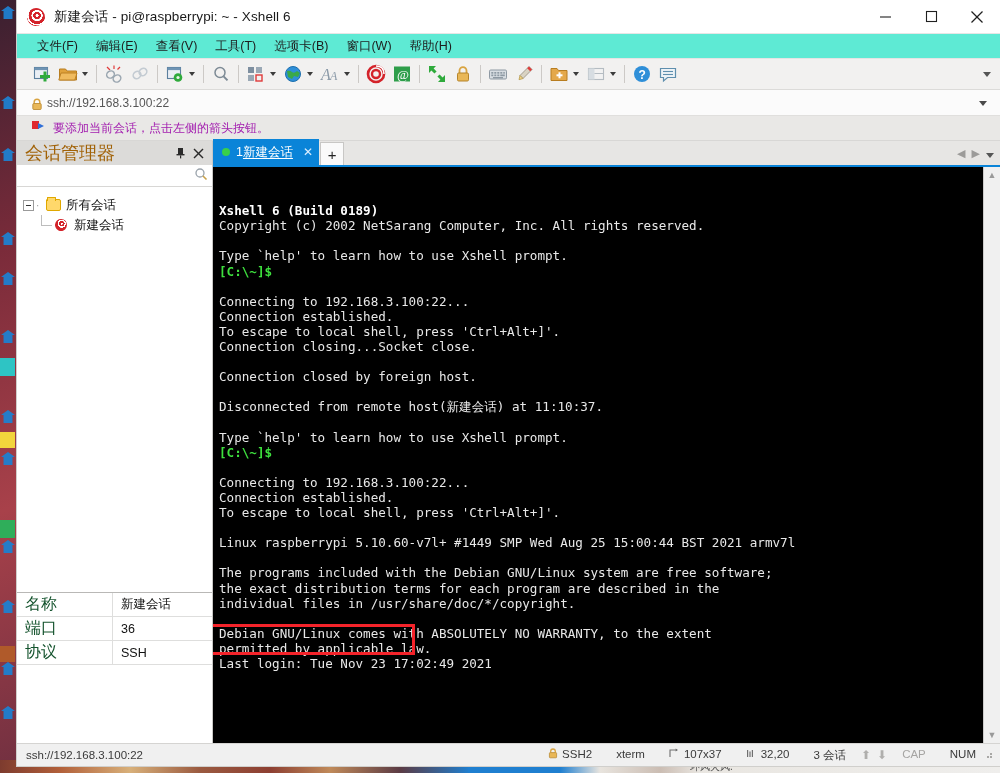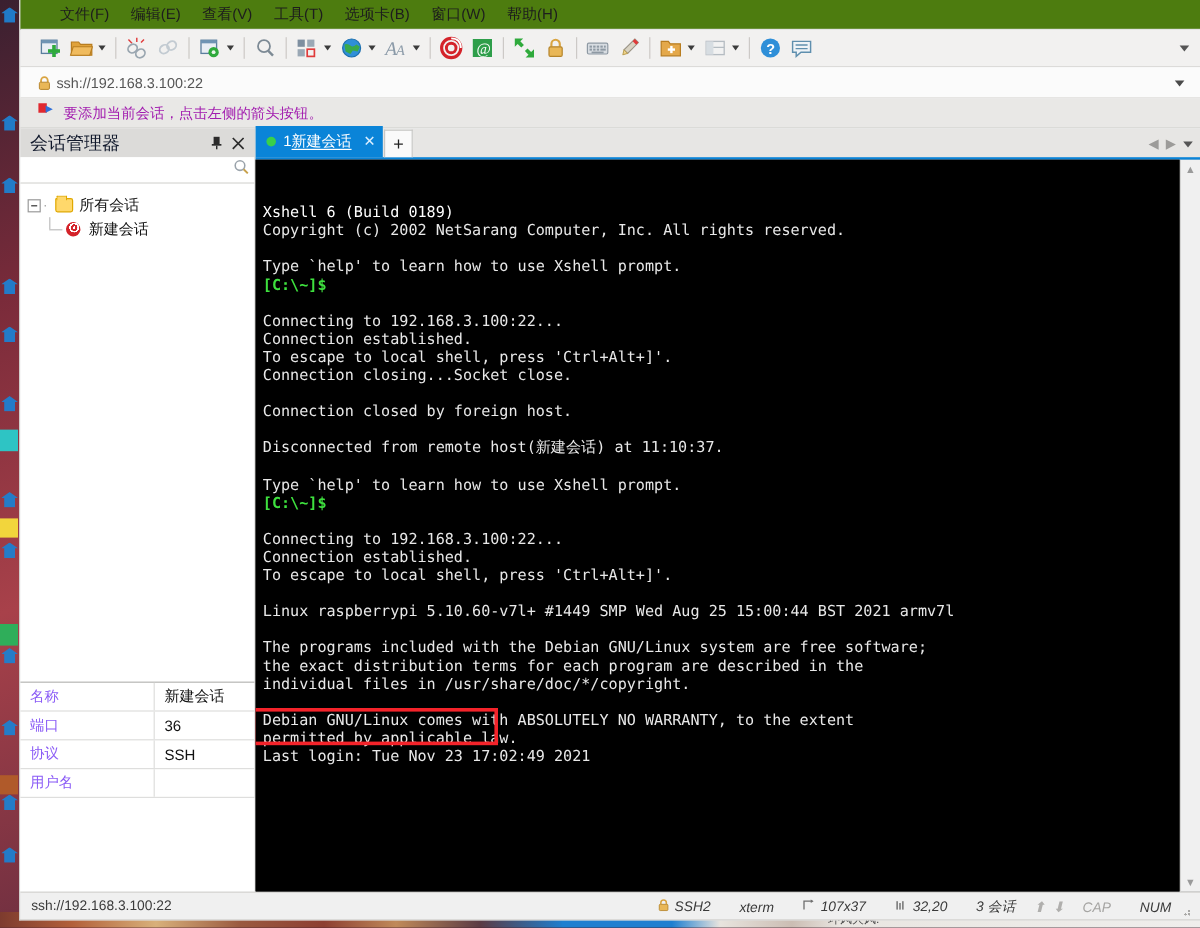--- a/index.html
+++ b/index.html
@@ -72,22 +72,22 @@
   }
   #win-ctrl { margin-left: auto; display: flex; height: 34px; }
   .wbtn {
     width: 46px; height: 34px; display: flex; align-items: center; justify-content: center;
     color: #202020;
   }
   .wbtn svg { display: block; }
 
   
   #menubar {
-    height: 25px; background: #4d7c0f; display: flex; align-items: center;
-    padding-left: 24px; border-bottom: 1px solid #e4e4e4;
+    height: 25px; background: #5eead4; display: flex; align-items: center;
+    padding-left: 11px; border-bottom: 1px solid #e4e4e4;
   }
   .menu-item {
     font-size: 12.5px; color: #1d1d1d; padding: 3px 9px; white-space: nowrap;
   }
 
   
   #toolbar {
     height: 31px; background: #f2f1f0; display: flex; align-items: center;
     padding-left: 14px; border-bottom: 1px solid #dcdbd9; position: relative;
   }
@@ -139,21 +139,21 @@
 
   
   #sidebar {
     width: 196px; background: #f0f0f0; display: flex; flex-direction: column;
     border-right: 1px solid #c9c8c6;
   }
   #sm-header {
     height: 24px; background: #dcdbd9; display: flex; align-items: center;
     padding-left: 8px;
   }
-  #sm-title { font-size: 15px; color: #0f172a; }
+  #sm-title { font-size: 18px; color: #a16207; }
   #sm-hdr-btns { margin-left: auto; display: flex; align-items: center; gap: 2px; padding-right: 6px; }
   .sm-hbtn { width: 16px; height: 18px; display: flex; align-items: center; justify-content: center; }
 
   #sm-search {
     height: 22px; background: #fff; border-bottom: 1px solid #d8d7d5;
     display: flex; align-items: center; padding: 0 4px; position: relative;
   }
   #sm-search input {
     border: none; outline: none; flex: 1; font-size: 12px; color: #222;
     font-family: "Liberation Sans", sans-serif; background: transparent;
@@ -194,21 +194,21 @@
     content: ""; position: absolute; left: 1px; top: 1px; width: 12px; height: 12px;
     border-radius: 50%;
     background: radial-gradient(circle at 60% 42%, #ffffff 0 10%, #d4232a 11% 27%, #ffffff 28% 40%, #d4232a 41% 100%);
     transform: rotate(-20deg);
   }
 
   
   #sm-props { border-top: 1px solid #b9b8b6; background: #fff; }
   .prow { display: flex; height: 24px; border-bottom: 1px solid #dededd; }
   .pkey {
-    width: 112px; padding-left: 8px; font-size: 12px; color: #8b5cf6;
+    width: 96px; padding-left: 8px; font-size: 16px; color: #14532d;
     display: flex; align-items: center; border-right: 1px solid #dededd; flex: none;
   }
   .pval { flex: 1; padding-left: 8px; font-size: 12.5px; color: #111; display: flex; align-items: center; }
   #sm-blank { height: 78px; background: #fff; }
 
   
   #pane { flex: 1; display: flex; flex-direction: column; min-width: 0; background: #f0f0f0; }
   #tabstrip {
     height: 26px; background: #e7e6e4; display: flex; align-items: flex-end;
     position: relative; border-bottom: 2px solid #0a84d8;
@@ -235,21 +235,21 @@
   }
 
   #termwrap { flex: 1; display: flex; min-height: 0; background: #000; }
   #terminal {
     flex: 1; background: #000; color: #e8e8e8; overflow: hidden; position: relative;
     font-family: "DejaVu Sans Mono", "Liberation Mono", monospace;
     font-size: 12.6px; line-height: 15.1px;
     padding: 6px 0 0 6px; white-space: pre;
   }
   #terminal .g { color: #3ee03e; font-weight: bold; }
-  #terminal .w { color: #ffffff; font-weight: normal; margin-top: 20px; }
+  #terminal .w { color: #ffffff; font-weight: bold; margin-top: 20px; }
   .term-line { height: 15.1px; }
   #cursor {
     display: inline-block; width: 8px; height: 12px; background: #3ee03e;
     vertical-align: -2px;
   }
   #redbox {
     position: absolute; left: -3px; top: 457px; width: 205px; height: 31px;
     border: 3px solid #f4232a; pointer-events: none;
   }
 
@@ -261,21 +261,21 @@
   }
   .sb-arrow { font-size: 9px; color: #9a9a9a; }
 
   
   #statusbar {
     height: 23px; background: #f0f0f0; border-top: 1px solid #d5d4d2;
     display: flex; align-items: center; font-size: 11.5px; color: #3a3a3a;
     padding-left: 9px;
   }
   #status-left { }
-  #status-right { margin-left: auto; display: flex; align-items: flex-end; gap: 0; padding-right: 8px; font-style: italic; }
+  #status-right { margin-left: auto; display: flex; align-items: flex-start; gap: 0; padding-right: 8px; }
   .st-cell { display: flex; align-items: center; padding: 0 12px; white-space: nowrap; }
   .st-dim { color: #a6a5a3; }
   .st-arrow { color: #b0afad; font-size: 12px; padding: 0 3px; }
   #grip { width: 10px; height: 10px; margin-left: 2px; position: relative; }
   #grip::after {
     content: ""; position: absolute; right: 0; bottom: 0; width: 8px; height: 8px;
     background:
       radial-gradient(circle 1px at 7px 7px, #a9a8a6 99%, transparent) ,
       radial-gradient(circle 1px at 4px 7px, #a9a8a6 99%, transparent),
       radial-gradient(circle 1px at 7px 4px, #a9a8a6 99%, transparent);
@@ -304,20 +304,42 @@
 </div>
 
 <div id="bottom-strip">
   <div class="bs-tile" style="left:468px;width:92px"></div>
   <div class="bs-text" style="left:690px">环风火风.</div>
 
 </div>
 
 <div id="win">
 
+  <div id="titlebar">
+    <div id="app-logo"></div>
+    <div id="win-title">新建会话 - pi@raspberrypi: ~ - Xshell 6</div>
+    <div id="win-ctrl">
+      <div class="wbtn">
+        <svg width="13" height="13" viewBox="0 0 13 13">
+            <line x1="1" y1="7" x2="12" y2="7" stroke="#202020" stroke-width="1.1"></line>
+          </svg>
+      </div>
+      <div class="wbtn">
+        <svg width="13" height="13" viewBox="0 0 13 13">
+            <rect x="1.5" y="1.5" width="10" height="10" fill="none" stroke="#202020" stroke-width="1.1"></rect>
+          </svg>
+      </div>
+      <div class="wbtn">
+        <svg width="14" height="14" viewBox="0 0 14 14">
+            <line x1="1.5" y1="1.5" x2="12.5" y2="12.5" stroke="#202020" stroke-width="1.2"></line>
+            <line x1="12.5" y1="1.5" x2="1.5" y2="12.5" stroke="#202020" stroke-width="1.2"></line>
+          </svg>
+      </div>
+    </div>
+  </div>
 
   <div id="menubar">
     <div class="menu-item">文件(F)</div>
     <div class="menu-item">编辑(E)</div>
     <div class="menu-item">查看(V)</div>
     <div class="menu-item">工具(T)</div>
     <div class="menu-item">选项卡(B)</div>
     <div class="menu-item">窗口(W)</div>
     <div class="menu-item">帮助(H)</div>
   </div>
@@ -596,24 +618,20 @@
           <div class="pkey">名称</div>
           <div class="pval">新建会话</div>
         </div>
         <div class="prow">
           <div class="pkey">端口</div>
           <div class="pval">36</div>
         </div>
         <div class="prow">
           <div class="pkey">协议</div>
           <div class="pval">SSH</div>
-        </div>
-        <div class="prow">
-          <div class="pkey">用户名</div>
-          <div class="pval"></div>
         </div>
         <div id="sm-blank"></div>
       </div>
     </div>
 
     <div id="pane">
 
       <div id="tabstrip">
         <div id="tab1">
           <span class="tab-dot"></span>

